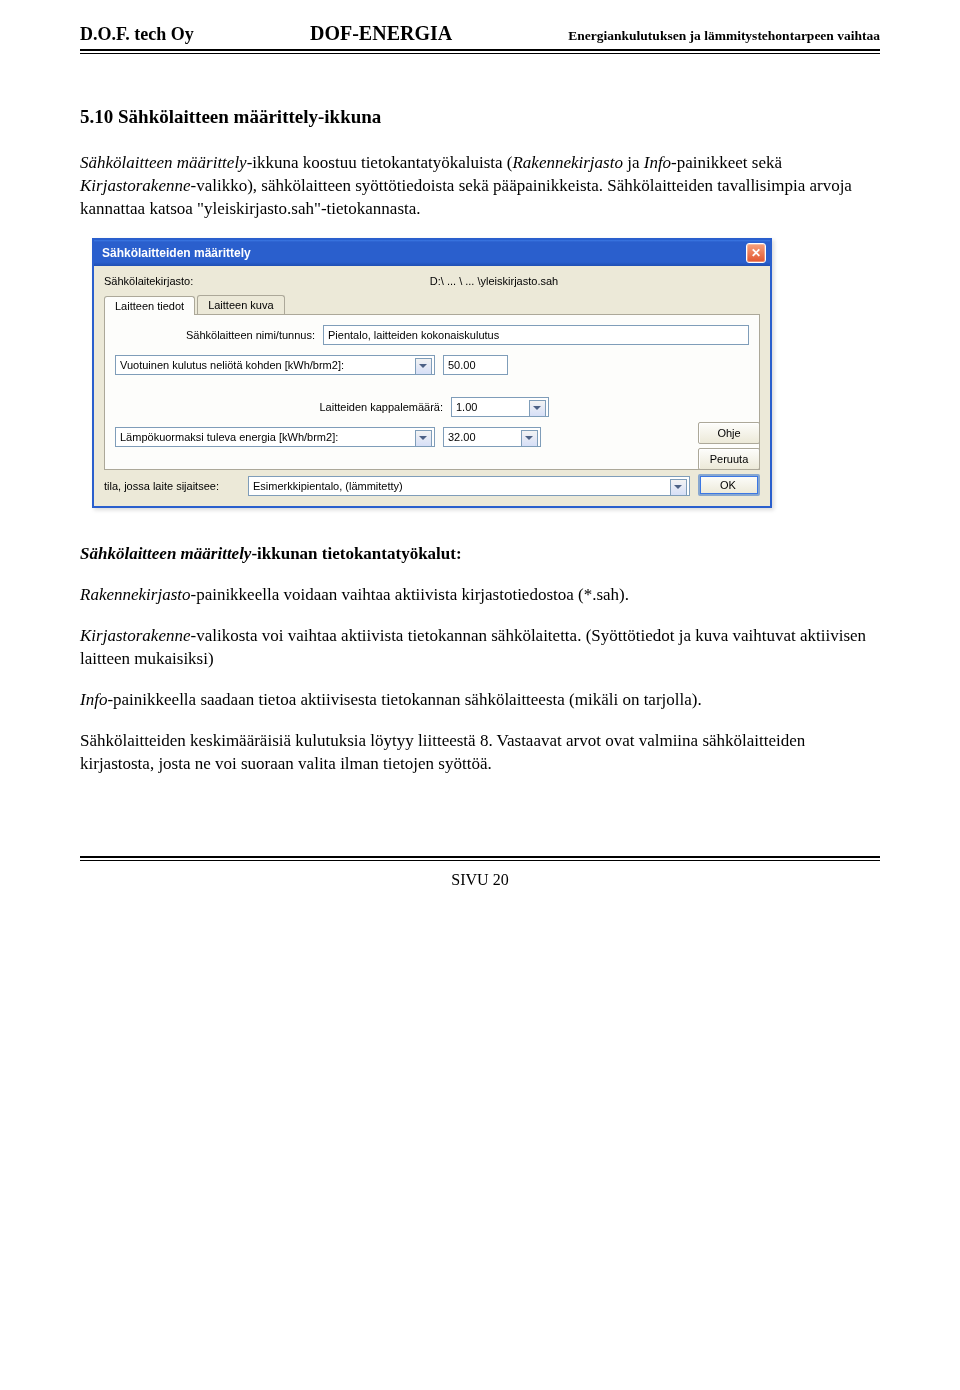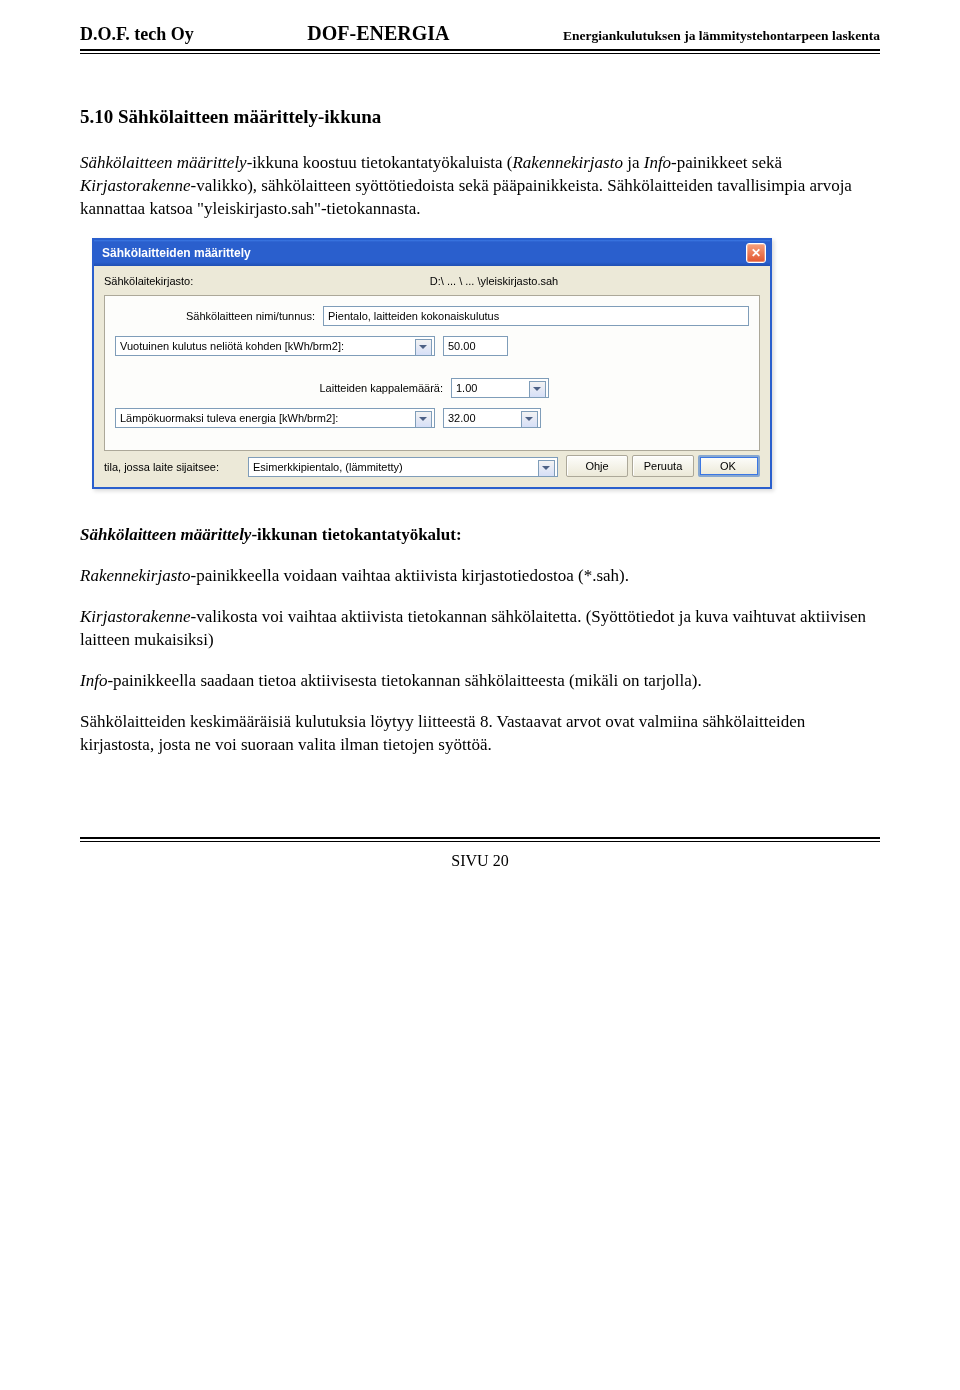--- a/index.html
+++ b/index.html
@@ -126,21 +126,21 @@
   .doc-footer-text { text-align: center; font-size: 16px; padding-top: 8px; }
 
   .subheading { font-weight: bold; font-size: 17px; margin: 14px 0 18px 0; }
 </style>
 </head>
 <body>
 
 <div class="doc-header">
   <div class="doc-header-left">D.O.F. tech Oy</div>
   <div class="doc-header-center">DOF-ENERGIA</div>
-  <div class="doc-header-right">Energiankulutuksen ja lämmitystehontarpeen laskenta</div>
+  <div class="doc-header-right">Energiankulutuksen ja lämmitystehontarpeen vaihtaa</div>
 </div>
 <div class="hr2"></div>
 
 <h2 class="section-title">5.10 Sähkölaitteen määrittely-ikkuna</h2>
 
 <p class="body">
   <span class="it">Sähkölaitteen määrittely</span><span>-ikkuna koostuu tietokantatyökaluista (</span><span class="it">Rakennekirjasto</span><span> ja </span><span class="it">Info</span><span>-painikkeet sekä </span><span class="it">Kirjastorakenne</span><span>-valikko), sähkölaitteen syöttötiedoista sekä pääpainikkeista. Sähkölaitteiden tavallisimpia arvoja kannattaa katsoa "yleiskirjasto.sah"-tietokannasta.</span>
 </p>
 
 <div class="dialog">
@@ -151,20 +151,24 @@
     </span>
   </div>
   <div class="dialog-body">
 
     <div class="row">
       <span class="lbl" style="width:118px">Sähkölaitekirjasto:</span>
       <span class="val-static fill" style="text-align:center">D:\ ... \ ... \yleiskirjasto.sah</span>
     </div>
 
 
+    <div class="tabs">
+      <div class="tab active"><span>Laitteen tiedot</span></div>
+      <div class="tab"><span>Laitteen kuva</span></div>
+    </div>
 
     <div class="tab-pane">
       <div class="pane-row">
         <span class="lbl lbl-right" style="flex:0 0 200px">Sähkölaitteen nimi/tunnus:</span>
         <div class="input fill">
             <span>Pientalo, laitteiden kokonaiskulutus</span>
           </div>
       </div>
 
       <div class="pane-row">
@@ -193,21 +197,21 @@
       </div>
     </div>
 
     <div style="display:flex; align-items:flex-end; gap:8px; margin-top:6px;">
       <div style="flex:1; display:flex; align-items:center; gap:6px;">
         <span class="lbl" style="width:138px">tila, jossa laite sijaitsee:</span>
         <div class="input combo fill">
             <span>Esimerkkipientalo, (lämmitetty)</span>
           </div>
       </div>
-      <div style="display:flex; flex-direction:row; gap:4px; margin-top:-56px;">
+      <div style="display:flex; flex-direction:column; gap:4px; margin-top:-56px;">
         <div class="btn">
             <span>Ohje</span>
           </div>
         <div class="btn">
             <span>Peruuta</span>
           </div>
         <div class="btn focus">
             <span>OK</span>
           </div>
       </div>

